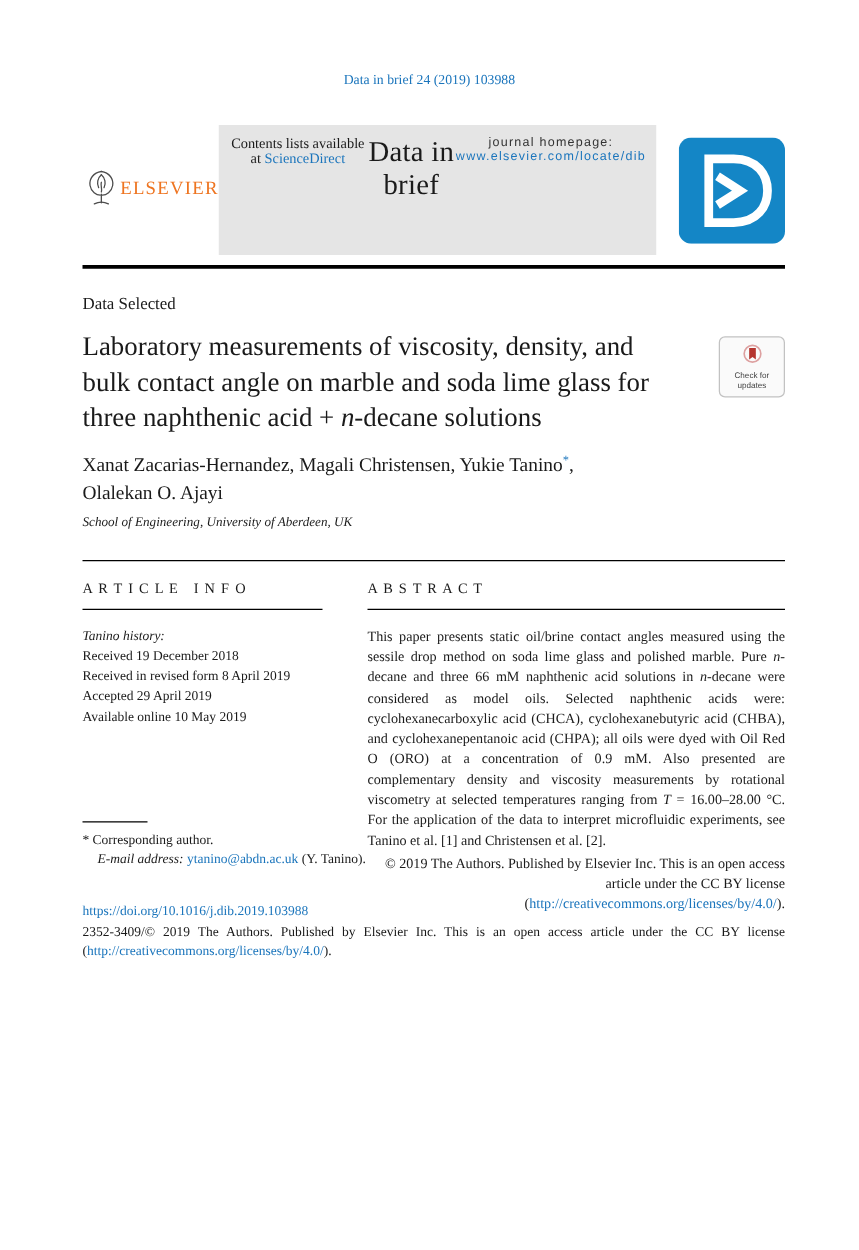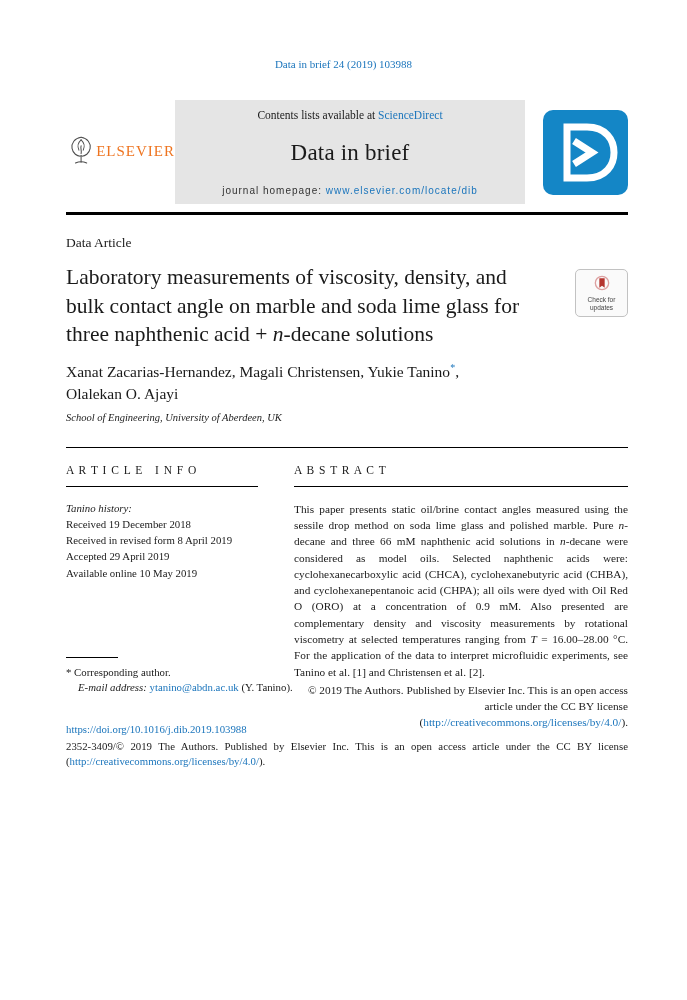--- a/index.html
+++ b/index.html
@@ -19,21 +19,21 @@
   }
   .content{padding:0 59px 0 66px;}
   a.link{color:var(--link-blue);text-decoration:none;cursor:pointer;}
 
   .journal-ref{padding-top:58px;text-align:center;font-size:11px;}
 
   .masthead{margin-top:30px;display:flex;align-items:stretch;height:104px;}
   .mast-left{width:109px;display:flex;align-items:center;justify-content:flex-end;padding-bottom:2px;background:#fff;}
   .tree-logo{width:64px;height:74px;}
   .elsevier-word{color:var(--elsevier-orange);font-size:15px;letter-spacing:1px;margin-top:1px;font-weight:500;}
-  .mast-center{flex:1;background:var(--masthead-gray);display:flex;flex-direction:column;justify-content:space-between;padding:9px 8px 8px;text-align:center;}
+  .mast-center{flex:1;background:var(--masthead-gray);display:flex;flex-direction:row;justify-content:space-between;padding:9px 8px 8px;text-align:center;}
   .mast-row1{font-size:11.5px;}
   .mast-row2{font-size:23px;letter-spacing:0.2px;}
   .mast-row3{font-family:"Liberation Sans",sans-serif;font-size:10px;letter-spacing:1px;color:#333;}
   .mast-right{width:85px;margin-left:18px;display:flex;align-items:center;}
   .cover{width:85px;height:85px;display:block;cursor:default;}
   .masthead-rule{border-bottom:3px solid #000;margin-top:8px;}
 
   .data-article{margin-top:20px;font-size:13.5px;}
 
   .title-row{margin-top:12px;display:flex;justify-content:space-between;align-items:flex-start;}
@@ -106,21 +106,21 @@
         <svg class="cover" viewBox="0 0 85 85">
           <rect width="85" height="85" rx="10" fill="var(--cover-blue)"></rect>
           <path d="M24 17 L44 17 C63 17 71 30 71 42.5 C71 55 63 68 44 68 L24 68 Z" fill="none" stroke="#ffffff" stroke-width="7"></path>
           <path d="M31 31 L49 42.5 L31 54" fill="none" stroke="#ffffff" stroke-width="7"></path>
         </svg>
       </div>
     </div>
 
     <div class="masthead-rule"></div>
 
-    <div class="data-article">Data Article</div>
+    <div class="data-article">Data Selected</div>
 
     <div class="title-row">
       <h1 class="title"><span>Laboratory measurements of viscosity, density, and bulk contact angle on marble and soda lime glass for three naphthenic acid + </span><span style="font-style: italic;">n</span><span>-decane solutions</span></h1>
       <div class="check-badge">
         <svg viewBox="0 0 24 24">
           <circle cx="12" cy="12" r="10" fill="none" stroke="#dda0a0" stroke-width="2"></circle>
           <path d="M8 5 h8 v14 l-4 -3 -4 3 z" fill="var(--crossmark-red)"></path>
         </svg>
         <div class="txt">
           <div>Check for</div>

